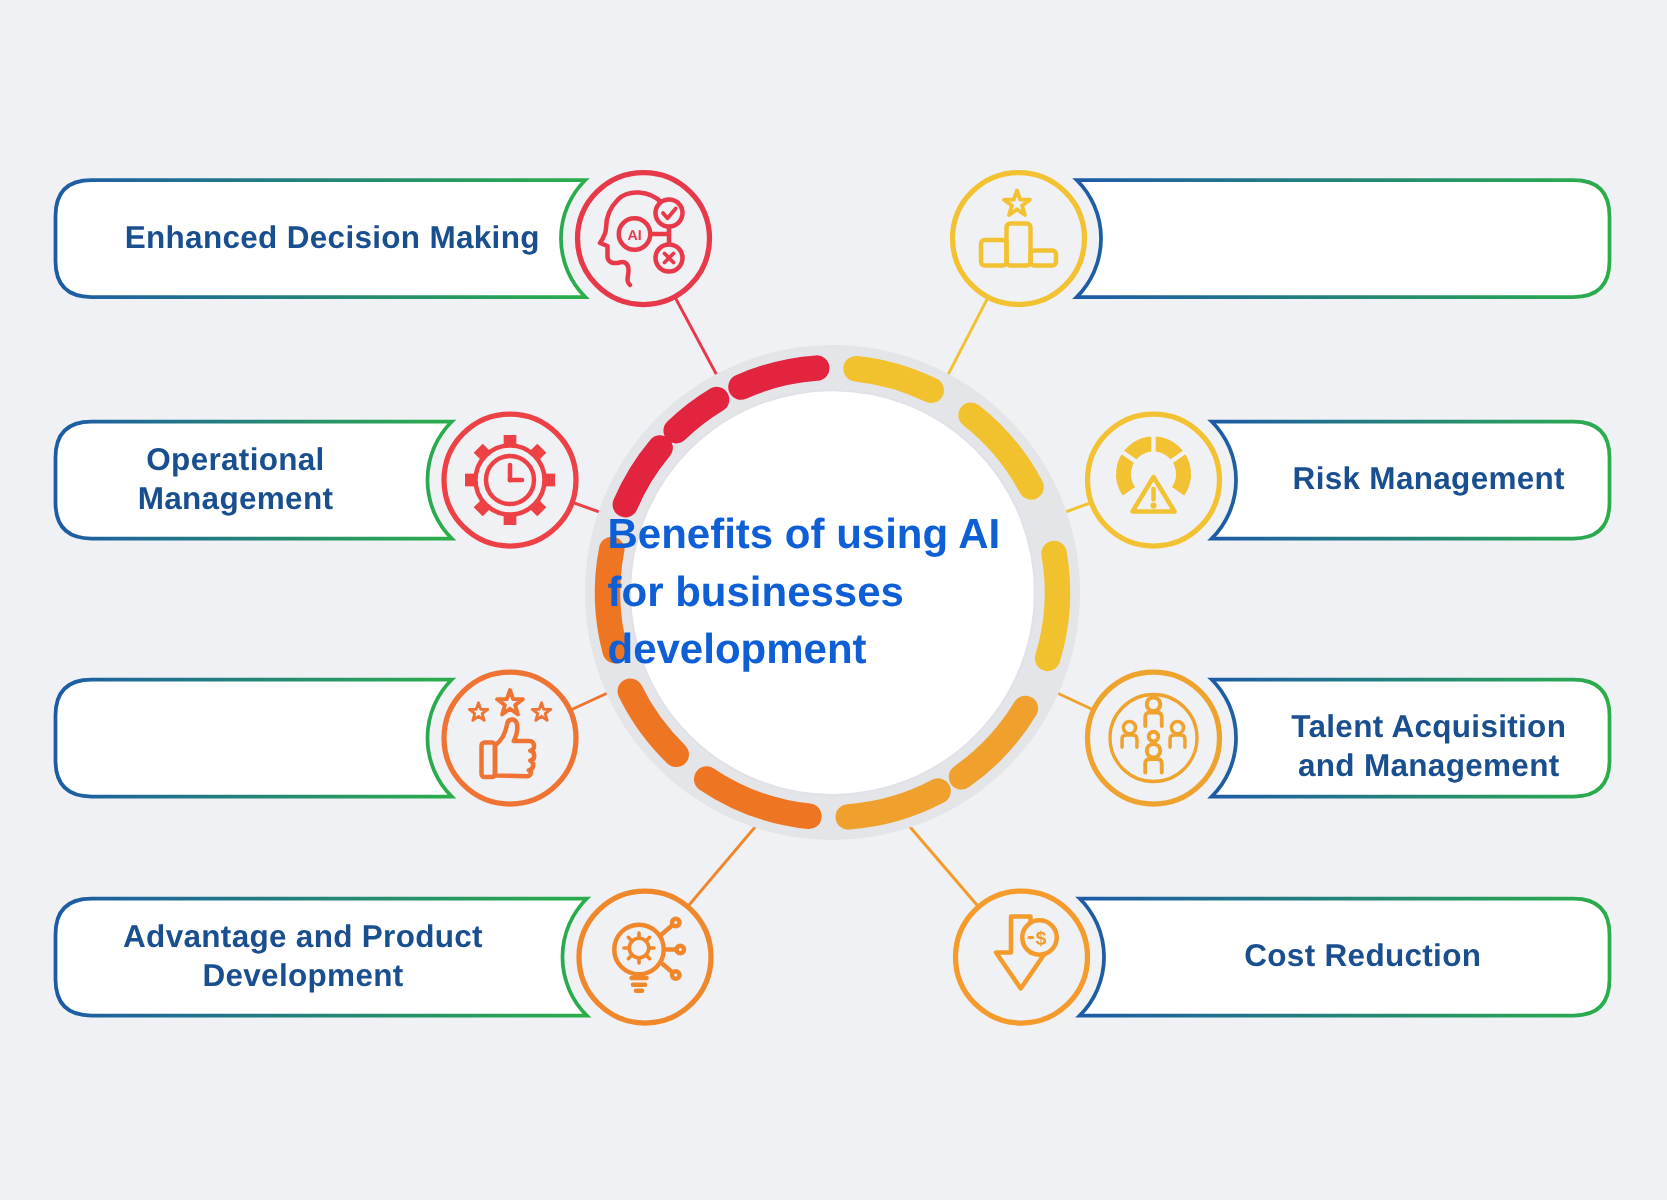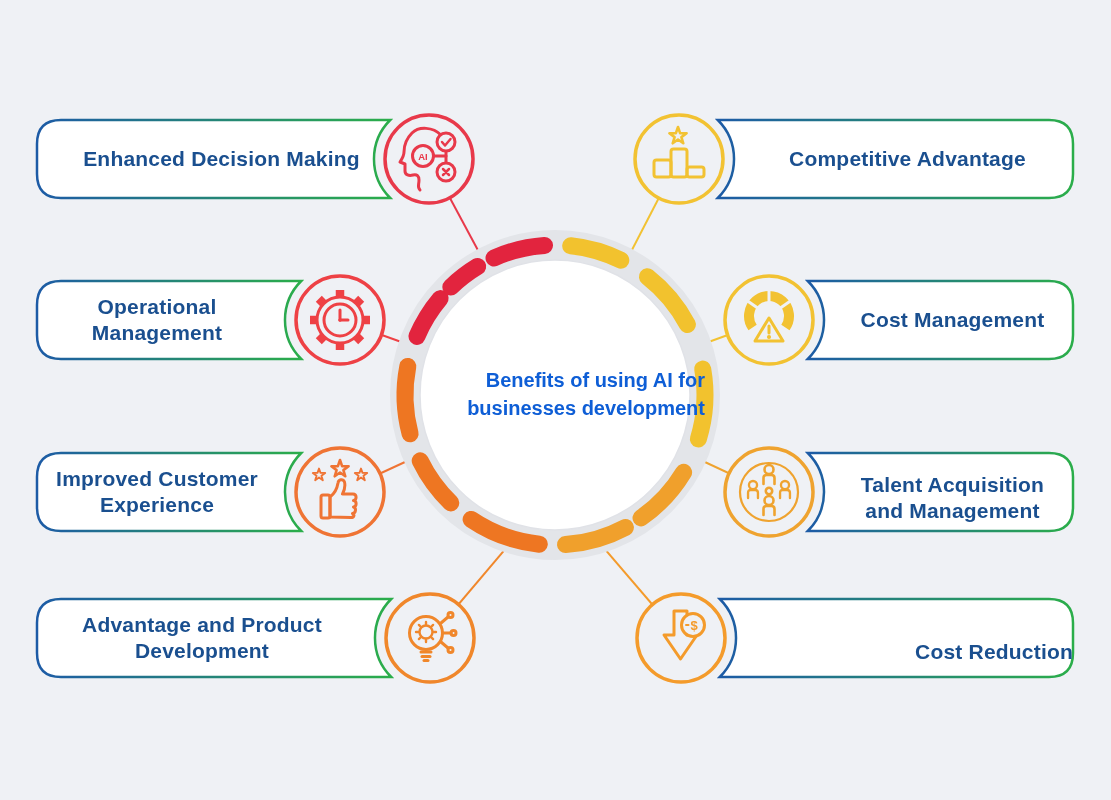--- a/index.html
+++ b/index.html
@@ -8,22 +8,22 @@
   .stage svg.layer{position:absolute;left:0;top:0;}
   .label-box{position:absolute;display:flex;align-items:center;justify-content:center;
     text-align:center;color:#1a4f8f;font-weight:bold;font-size:21px;line-height:1.25;
     letter-spacing:.2px;}
   .label-box .txt{display:inline-block;}
   .notch-right{padding-right:24px;box-sizing:border-box;}
   .notch-left{padding-left:24px;box-sizing:border-box;}
   .narrow .txt{max-width:180px;}
   .mid .txt{max-width:250px;}
   .center-title{position:absolute;left:405px;top:333px;width:300px;height:124px;
-    display:flex;align-items:center;justify-content:center;text-align:right;
-    color:#0e5ed6;font-weight:bold;font-size:20px;line-height:1.38;}
+    display:flex;align-items:center;justify-content:center;text-align:left;
+    color:#0e5ed6;font-weight:bold;font-size:28px;line-height:1.38;}
 </style>
 </head>
 <body>
 
 <div class="stage">
 
 <svg class="layer" width="1111" height="800" viewBox="0 0 1111 800">
   <defs>
     <linearGradient id="borderGrad" x1="0" y1="0" x2="1" y2="0">
       <stop offset="0" stop-color="#1d5ba6"></stop>
@@ -192,36 +192,30 @@
     <path d="M 719.8,677 A 55 55 0 0 0 719.8,599 L 1049,599 Q 1073,599 1073,623 L 1073,653 Q 1073,677 1049,677 Z"></path>
   </g>
 </svg>
 
 <div class="label-box notch-right" style="left:37px;top:120px;width:353px;height:78px;padding-left:40px;">
   <span class="txt">Enhanced Decision Making</span>
 </div>
 <div class="label-box notch-right narrow" style="left:37px;top:281px;width:264px;height:78px;">
   <span class="txt">Operational Management</span>
 </div>
-<div class="label-box notch-right mid" style="left:37px;top:453px;width:264px;height:78px;">
-  <span class="txt">Improved Customer Experience</span>
-</div>
 <div class="label-box notch-right mid" style="left:37px;top:599px;width:354px;height:78px;">
   <span class="txt" style="max-width:280px;">Advantage and Product Development</span>
 </div>
-<div class="label-box notch-left" style="left:718px;top:120px;width:355px;height:78px;">
-  <span class="txt">Competitive Advantage</span>
-</div>
 <div class="label-box notch-left" style="left:808px;top:281px;width:265px;height:78px;">
-  <span class="txt">Cost Management</span>
+  <span class="txt">Risk Management</span>
 </div>
 <div class="label-box notch-left mid" style="left:808px;top:453px;width:265px;height:90px;">
   <span class="txt" style="max-width:220px;">Talent Acquisition and Management</span>
 </div>
-<div class="label-box notch-left" style="left:720px;top:613px;width:353px;height:78px;justify-content:flex-end;">
+<div class="label-box notch-left" style="left:720px;top:599px;width:353px;height:78px;">
   <span class="txt">Cost Reduction</span>
 </div>
 
 <div class="center-title">
   <span>Benefits of using AI for businesses development</span>
 </div>
 
 </div>
 
 </body></html>

